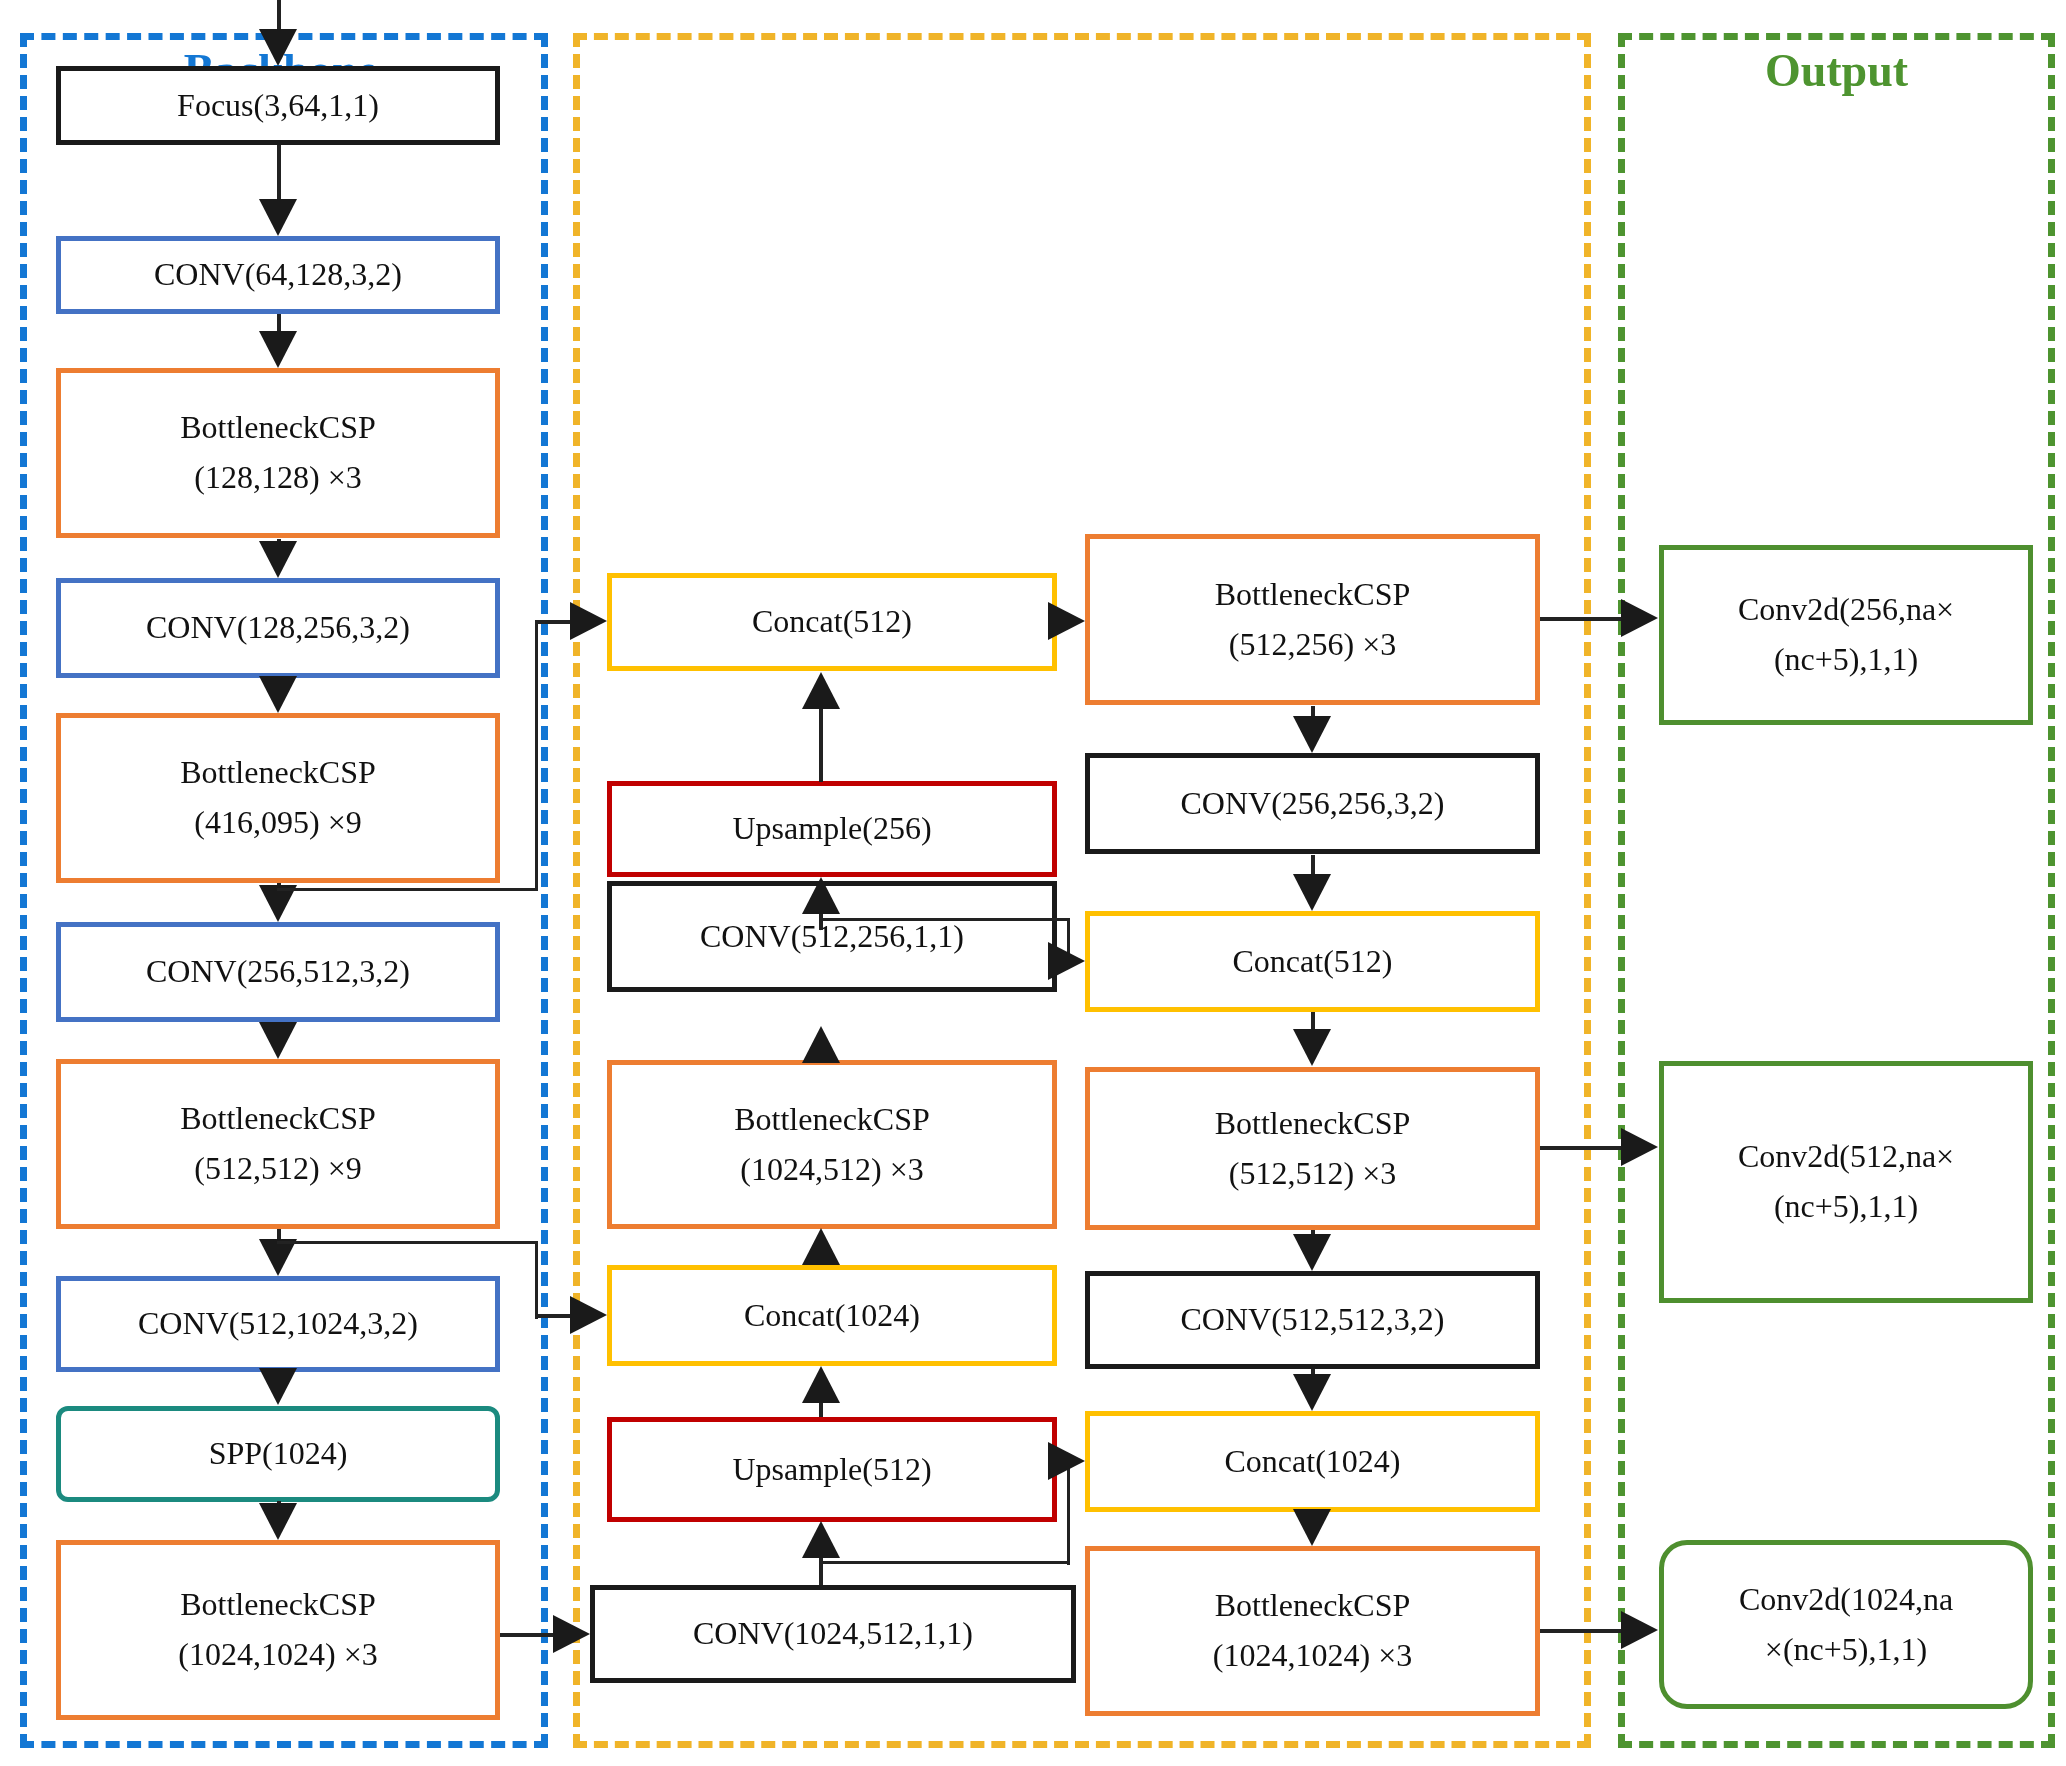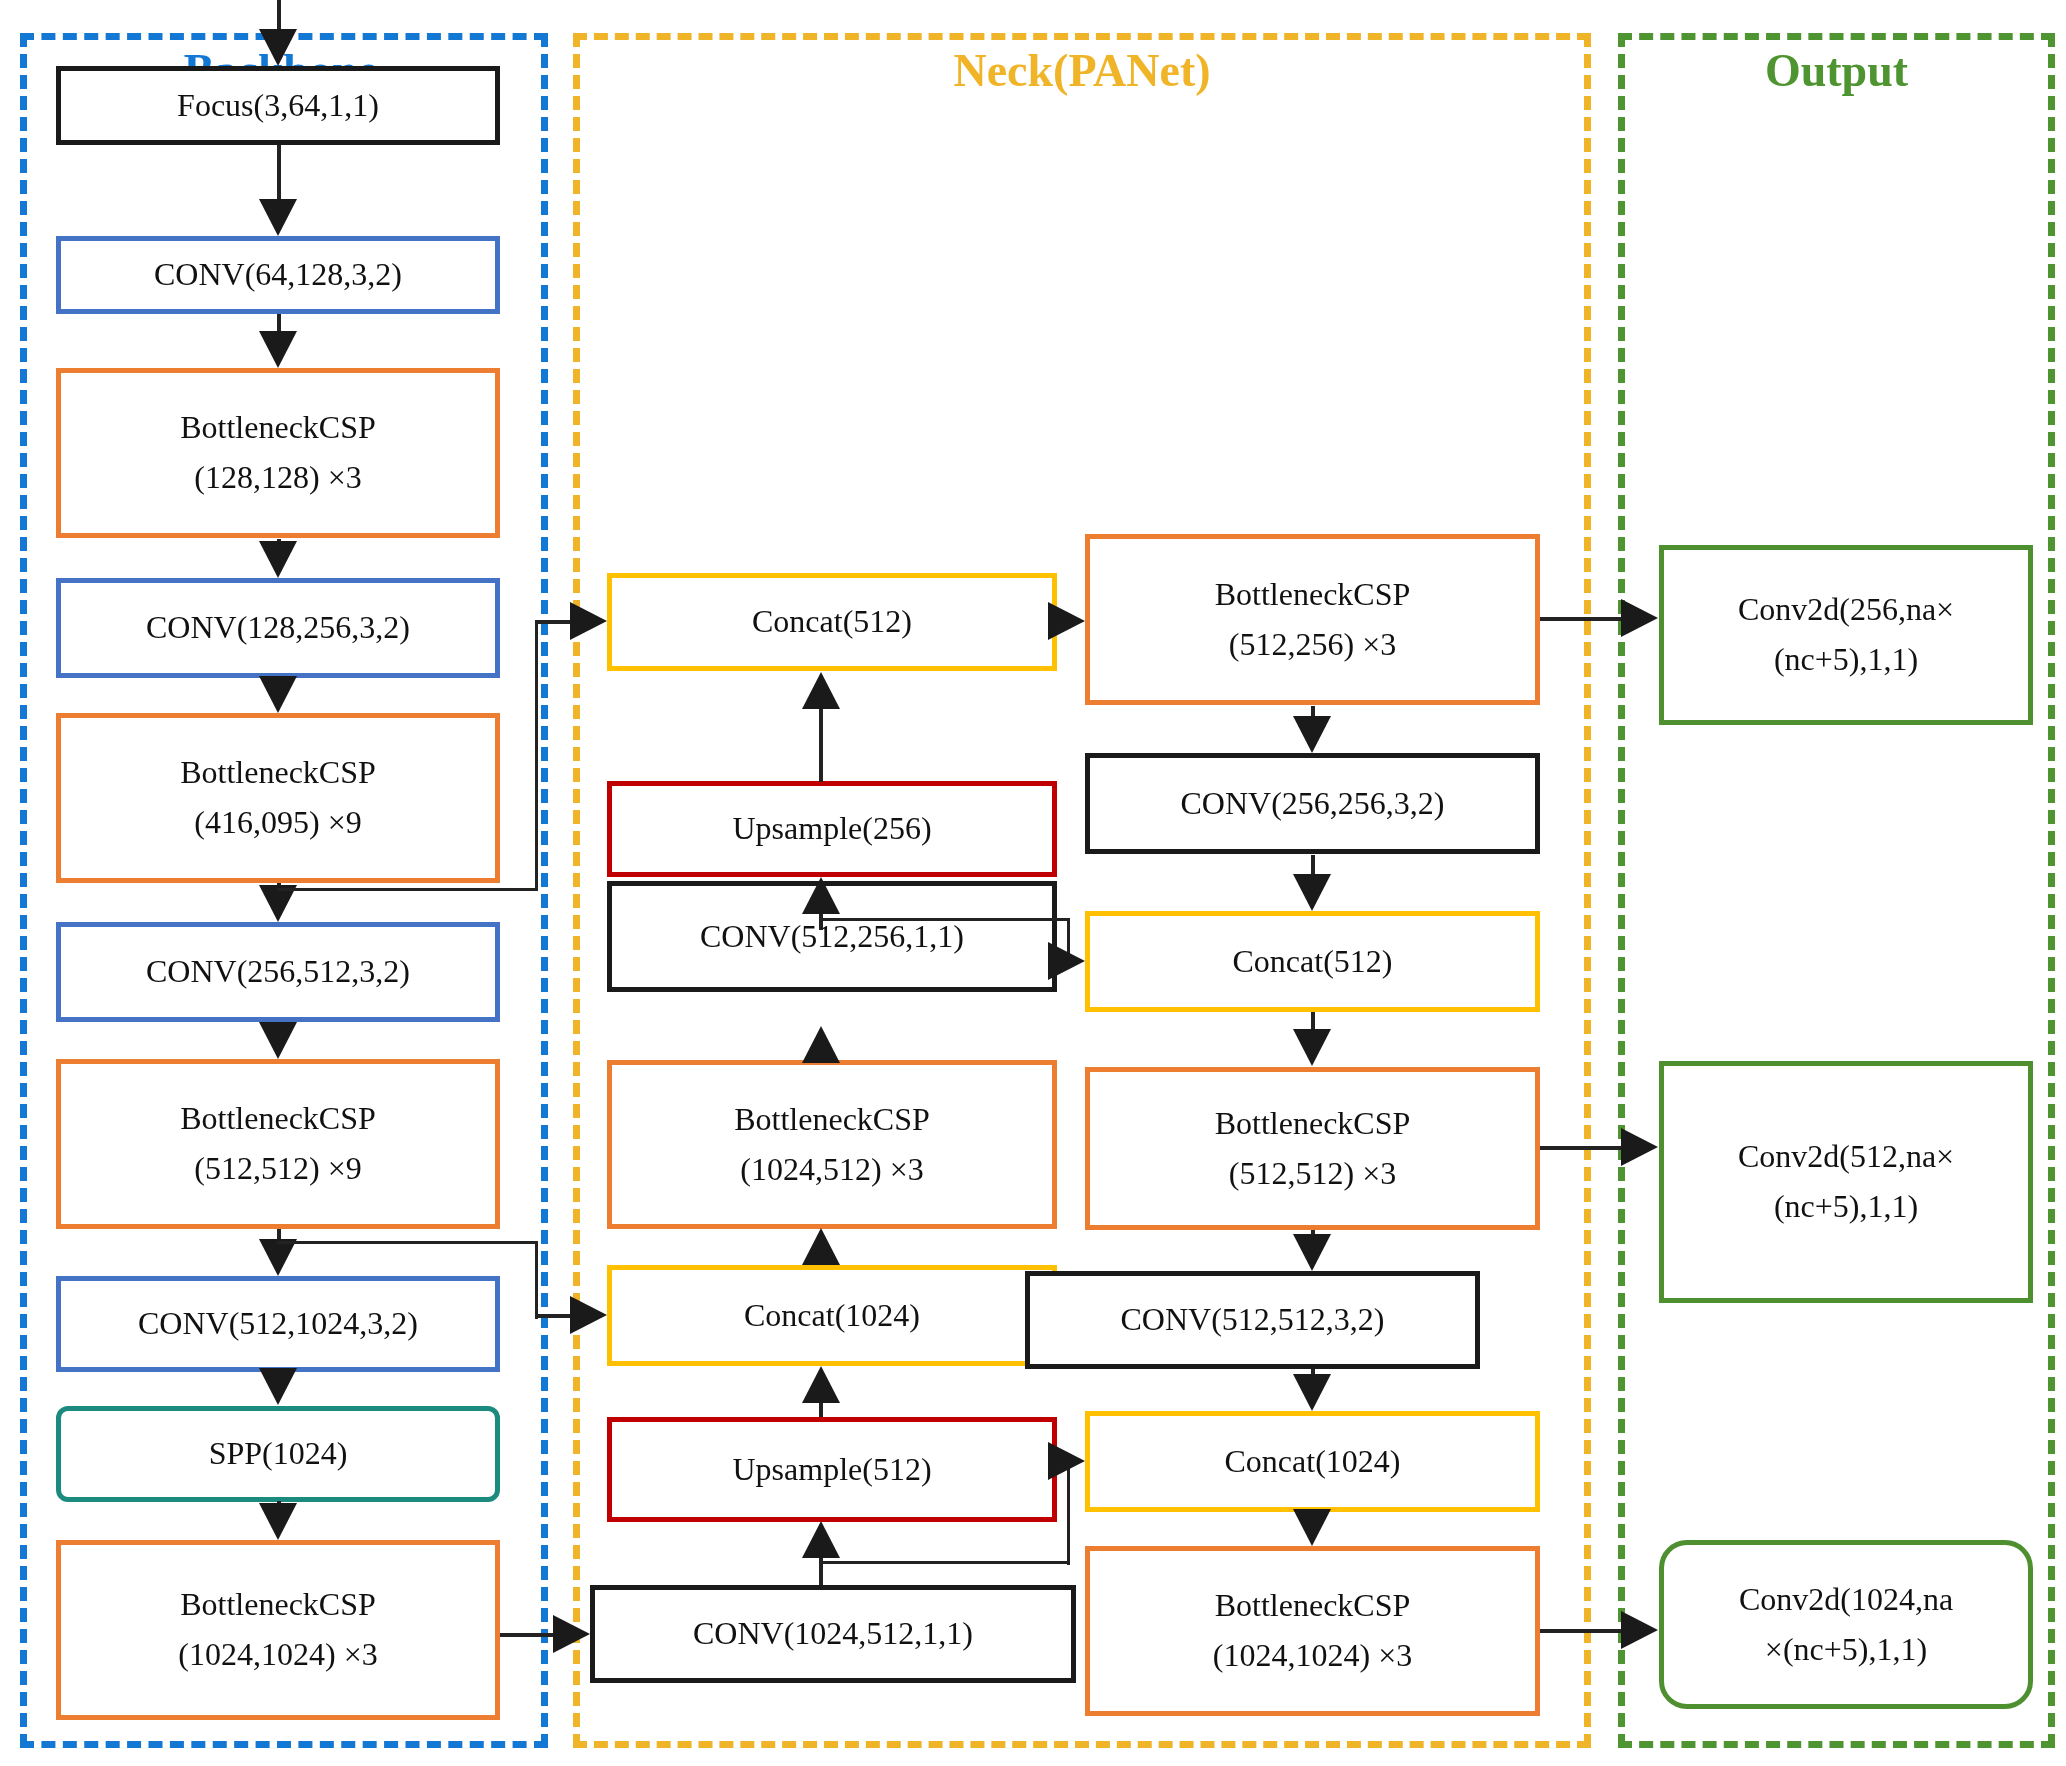--- a/index.html
+++ b/index.html
@@ -61,21 +61,20 @@
 </head>
 <body>
 
 <div class="canvas">
 
   <div class="region r-backbone" style="left:19.7px;top:33px;width:528px;height:1715px;"></div>
   <div class="region r-neck" style="left:573px;top:33px;width:1018px;height:1715px;"></div>
   <div class="region r-output" style="left:1618px;top:33px;width:437px;height:1715px;"></div>
 
   <div class="region-title t-backbone" style="left:84px;top:44px;width:394px;">Backbone</div>
-  <div class="region-title t-neck" style="left:801px;top:44px;width:562px;">Neck(PANet)</div>
   <div class="region-title t-output" style="left:1668px;top:44px;width:337px;">Output</div>
 
   <div class="node b-black" style="left:56px;top:66px;width:444px;height:79px;">
     <span>Focus(3,64,1,1)</span>
   </div>
   <div class="node b-blue" style="left:56px;top:236px;width:444px;height:78px;">
     <span>CONV(64,128,3,2)</span>
   </div>
   <div class="node b-orange" style="left:56px;top:368px;width:444px;height:170px;">
     <span>BottleneckCSP</span>
@@ -136,21 +135,21 @@
   <div class="node b-black" style="left:1085px;top:753px;width:455px;height:101px;">
     <span>CONV(256,256,3,2)</span>
   </div>
   <div class="node b-gold" style="left:1085px;top:911px;width:455px;height:101px;">
     <span>Concat(512)</span>
   </div>
   <div class="node b-orange" style="left:1085px;top:1067px;width:455px;height:163px;">
     <span>BottleneckCSP</span>
     <span>(512,512) ×3</span>
   </div>
-  <div class="node b-black" style="left:1025px;top:1271px;width:455px;height:98px;">
+  <div class="node b-black" style="left:1085px;top:1271px;width:455px;height:98px;">
     <span>CONV(512,512,3,2)</span>
   </div>
   <div class="node b-gold" style="left:1085px;top:1411px;width:455px;height:101px;">
     <span>Concat(1024)</span>
   </div>
   <div class="node b-orange" style="left:1085px;top:1546px;width:455px;height:170px;">
     <span>BottleneckCSP</span>
     <span>(1024,1024) ×3</span>
   </div>
 

